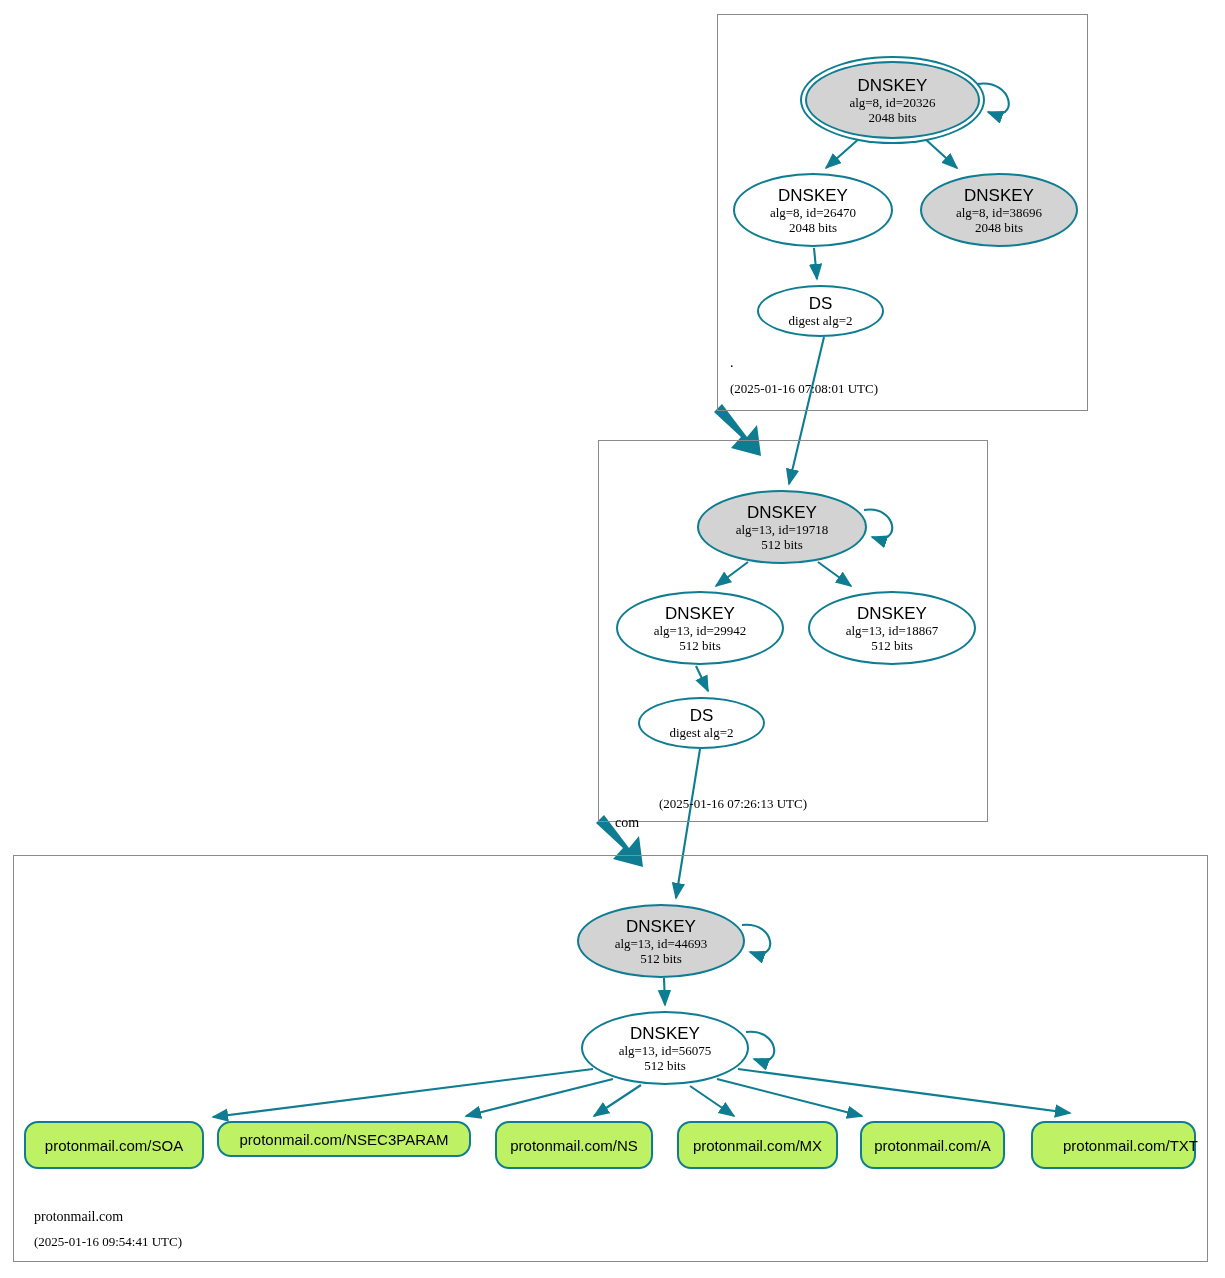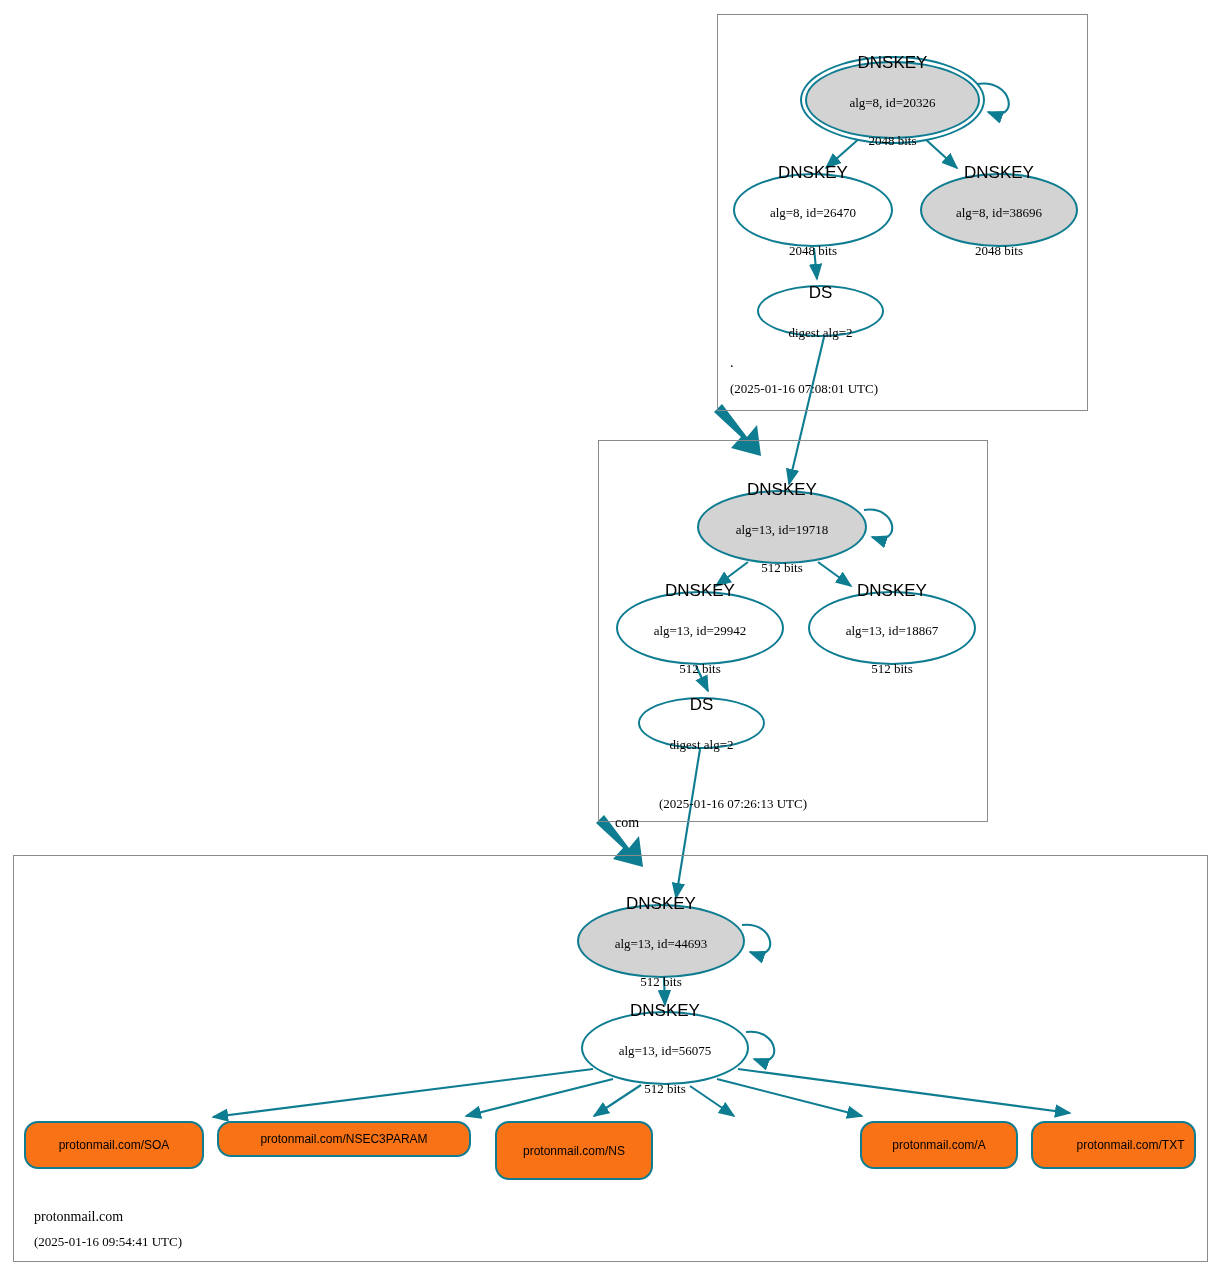--- a/index.html
+++ b/index.html
@@ -54,21 +54,20 @@
   
   .node {
     position: absolute;
     box-sizing: border-box;
     display: flex;
     flex-direction: column;
     align-items: center;
     justify-content: center;
     text-align: center;
     color: #000000;
-    gap: 23px;
   }
   .ellipse {
     border-radius: 50%;
     border: 2px solid #0e7c91;
     background: #ffffff;
   }
   .ellipse.shaded {
     background: #d3d3d3;
   }
   .ellipse.sep {
@@ -88,26 +87,26 @@
     font-size: 13px;
     line-height: 15px;
   }
 
   
   .rrset {
     position: absolute;
     box-sizing: border-box;
     border: 2px solid #0e7c91;
     border-radius: 14px;
-    background: #f97316;
+    background: #bef264;
     display: flex;
     align-items: center;
     justify-content: center;
     font-family: "Liberation Sans", sans-serif;
-    font-size: 12px;
+    font-size: 15px;
     color: #000000;
     white-space: nowrap;
   }
 </style>
 </head>
 <body>
 
 <div id="canvas">
 
   <svg id="edges" viewBox="0 0 1225 1278" width="1225" height="1278">
@@ -224,17 +223,18 @@
   </div>
 
   <div class="node ellipse" style="left:581px; top:1011px; width:168px; height:74px;">
     <div class="node-title">DNSKEY</div>
     <div class="node-sub">alg=13, id=56075</div>
     <div class="node-sub">512 bits</div>
   </div>
 
   <div class="rrset" style="left:24px; top:1121px; width:180px; height:48px;">protonmail.com/SOA</div>
   <div class="rrset" style="left:217px; top:1121px; width:254px; height:36px;">protonmail.com/NSEC3PARAM</div>
-  <div class="rrset" style="left:495px; top:1121px; width:158px; height:59px;">protonmail.com/NS</div>
-  <div class="rrset" style="left:860px; top:1121px; width:158px; height:48px;">protonmail.com/A</div>
+  <div class="rrset" style="left:495px; top:1121px; width:158px; height:48px;">protonmail.com/NS</div>
+  <div class="rrset" style="left:677px; top:1121px; width:161px; height:48px;">protonmail.com/MX</div>
+  <div class="rrset" style="left:860px; top:1121px; width:145px; height:48px;">protonmail.com/A</div>
   <div class="rrset" style="left:1031px; top:1121px; width:165px; height:48px;padding-left:34px;">protonmail.com/TXT</div>
 
 </div>
 
 </body></html>

